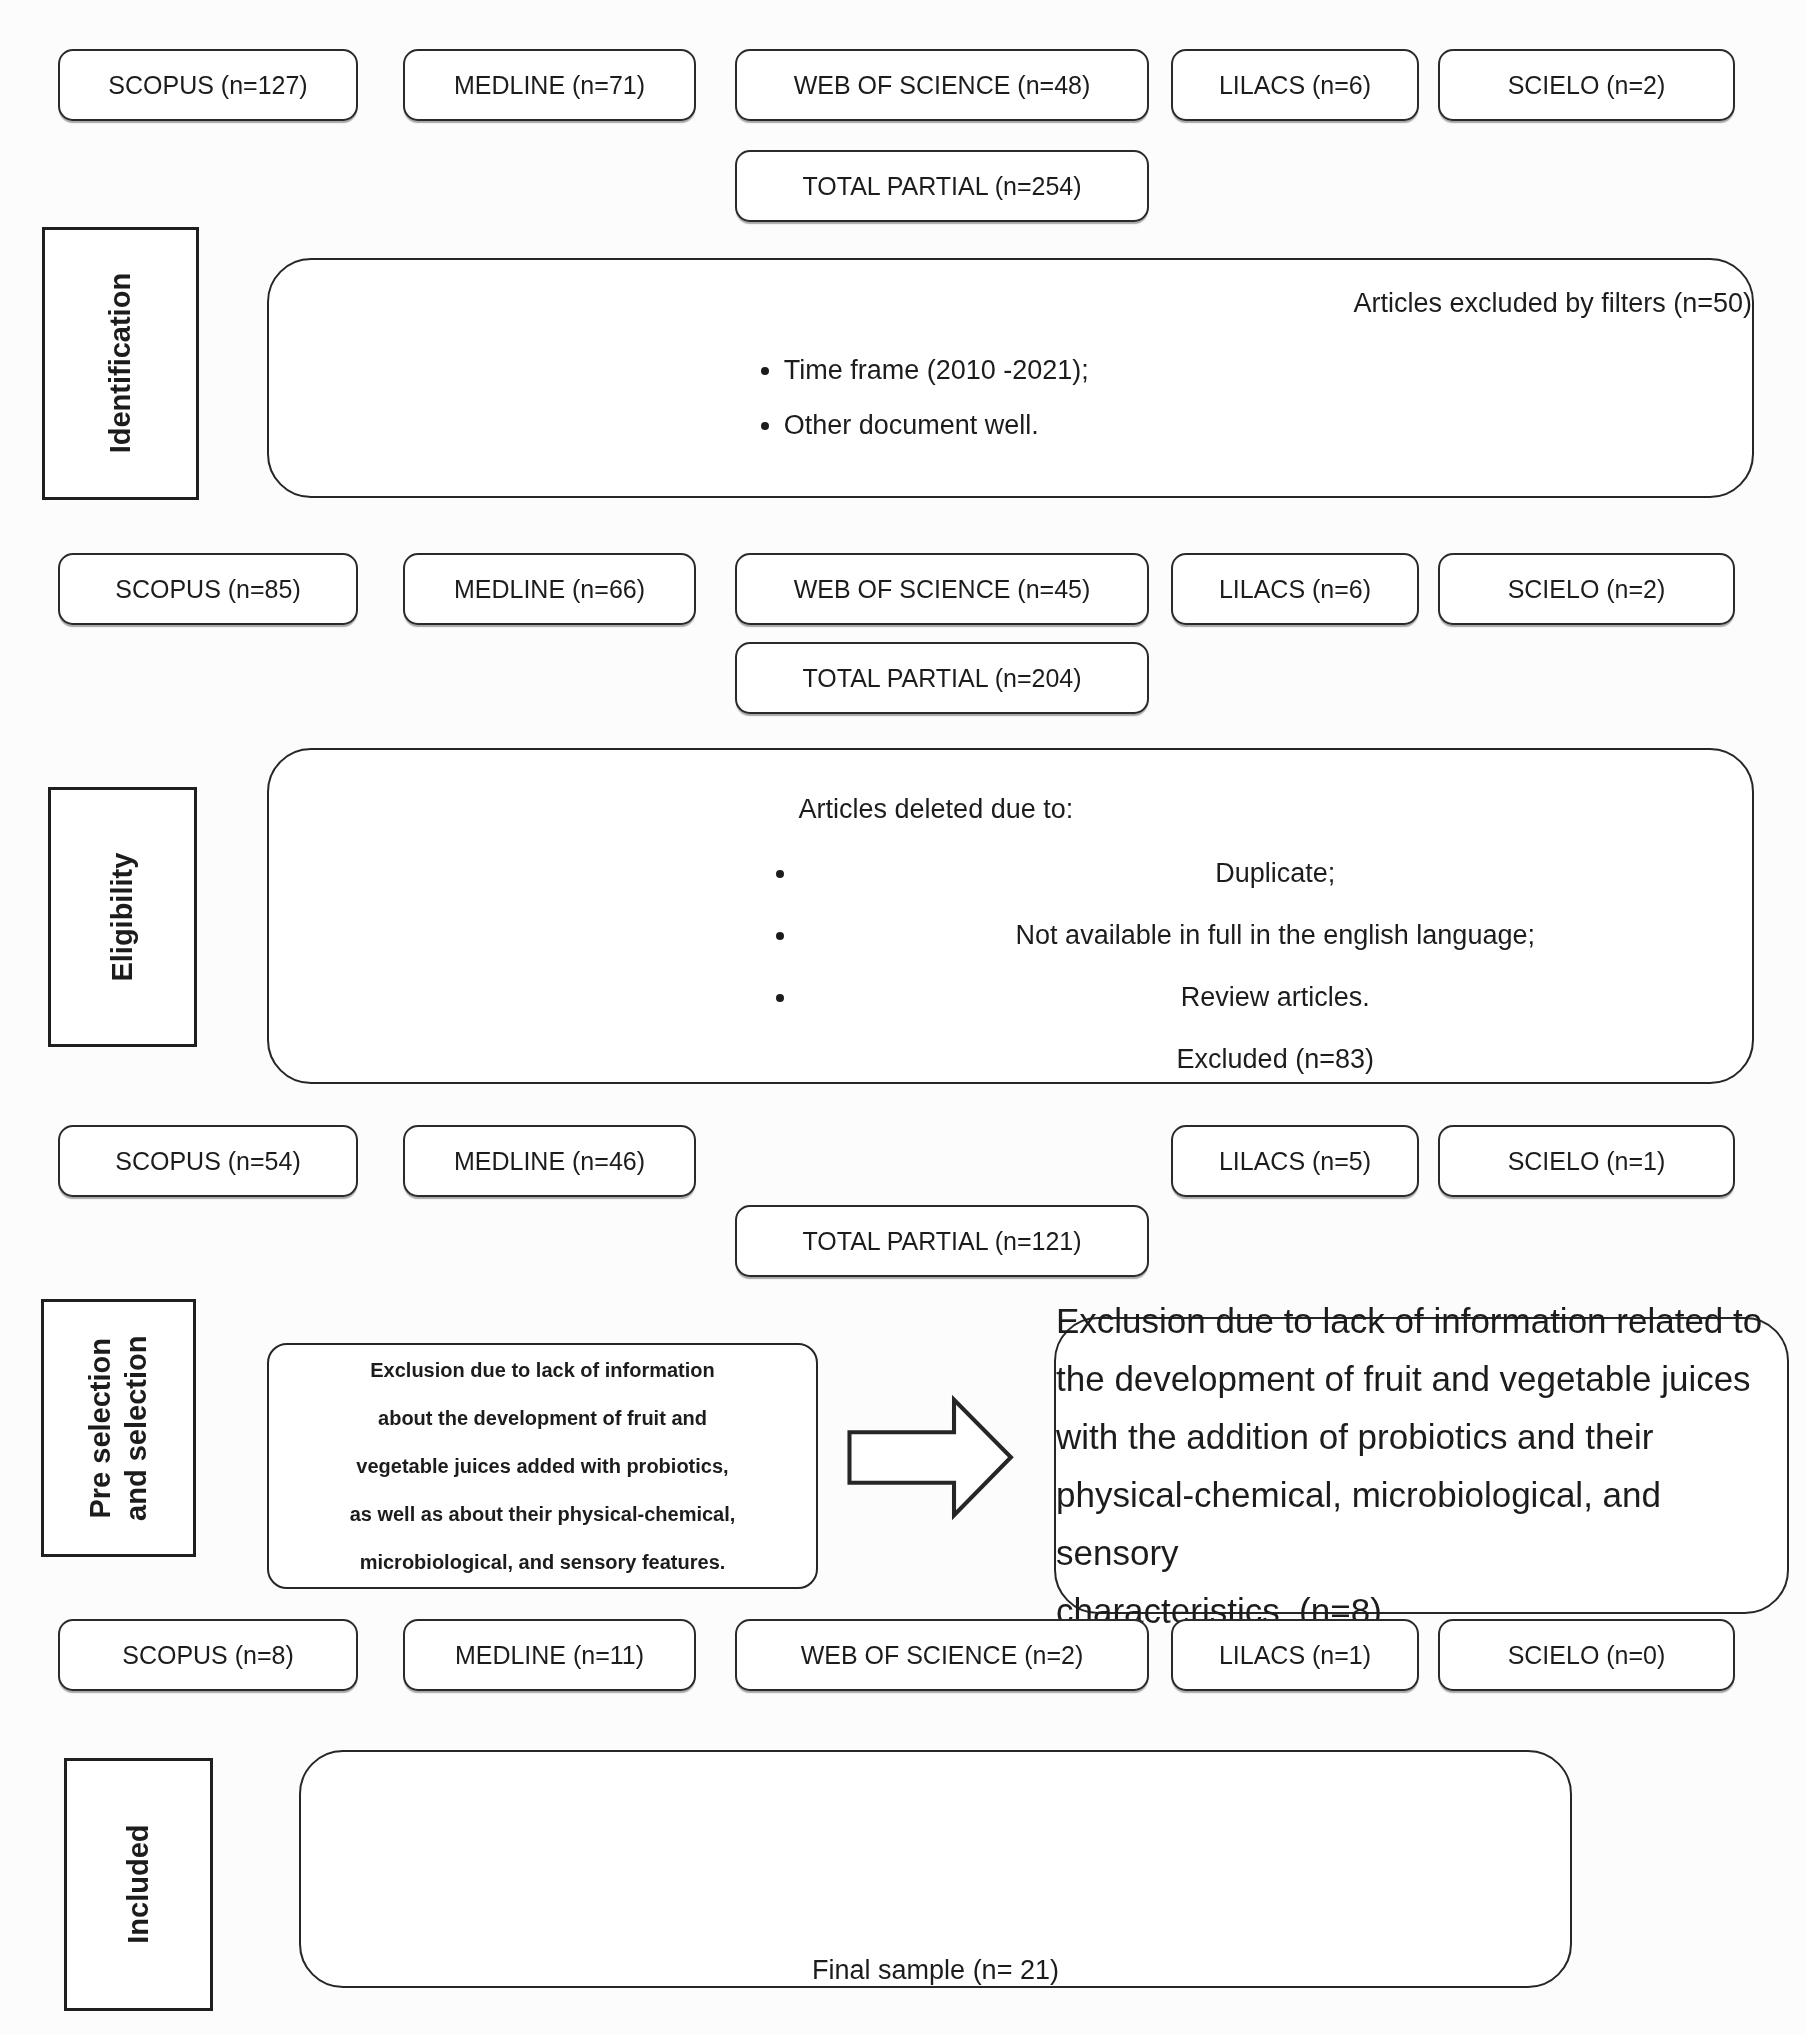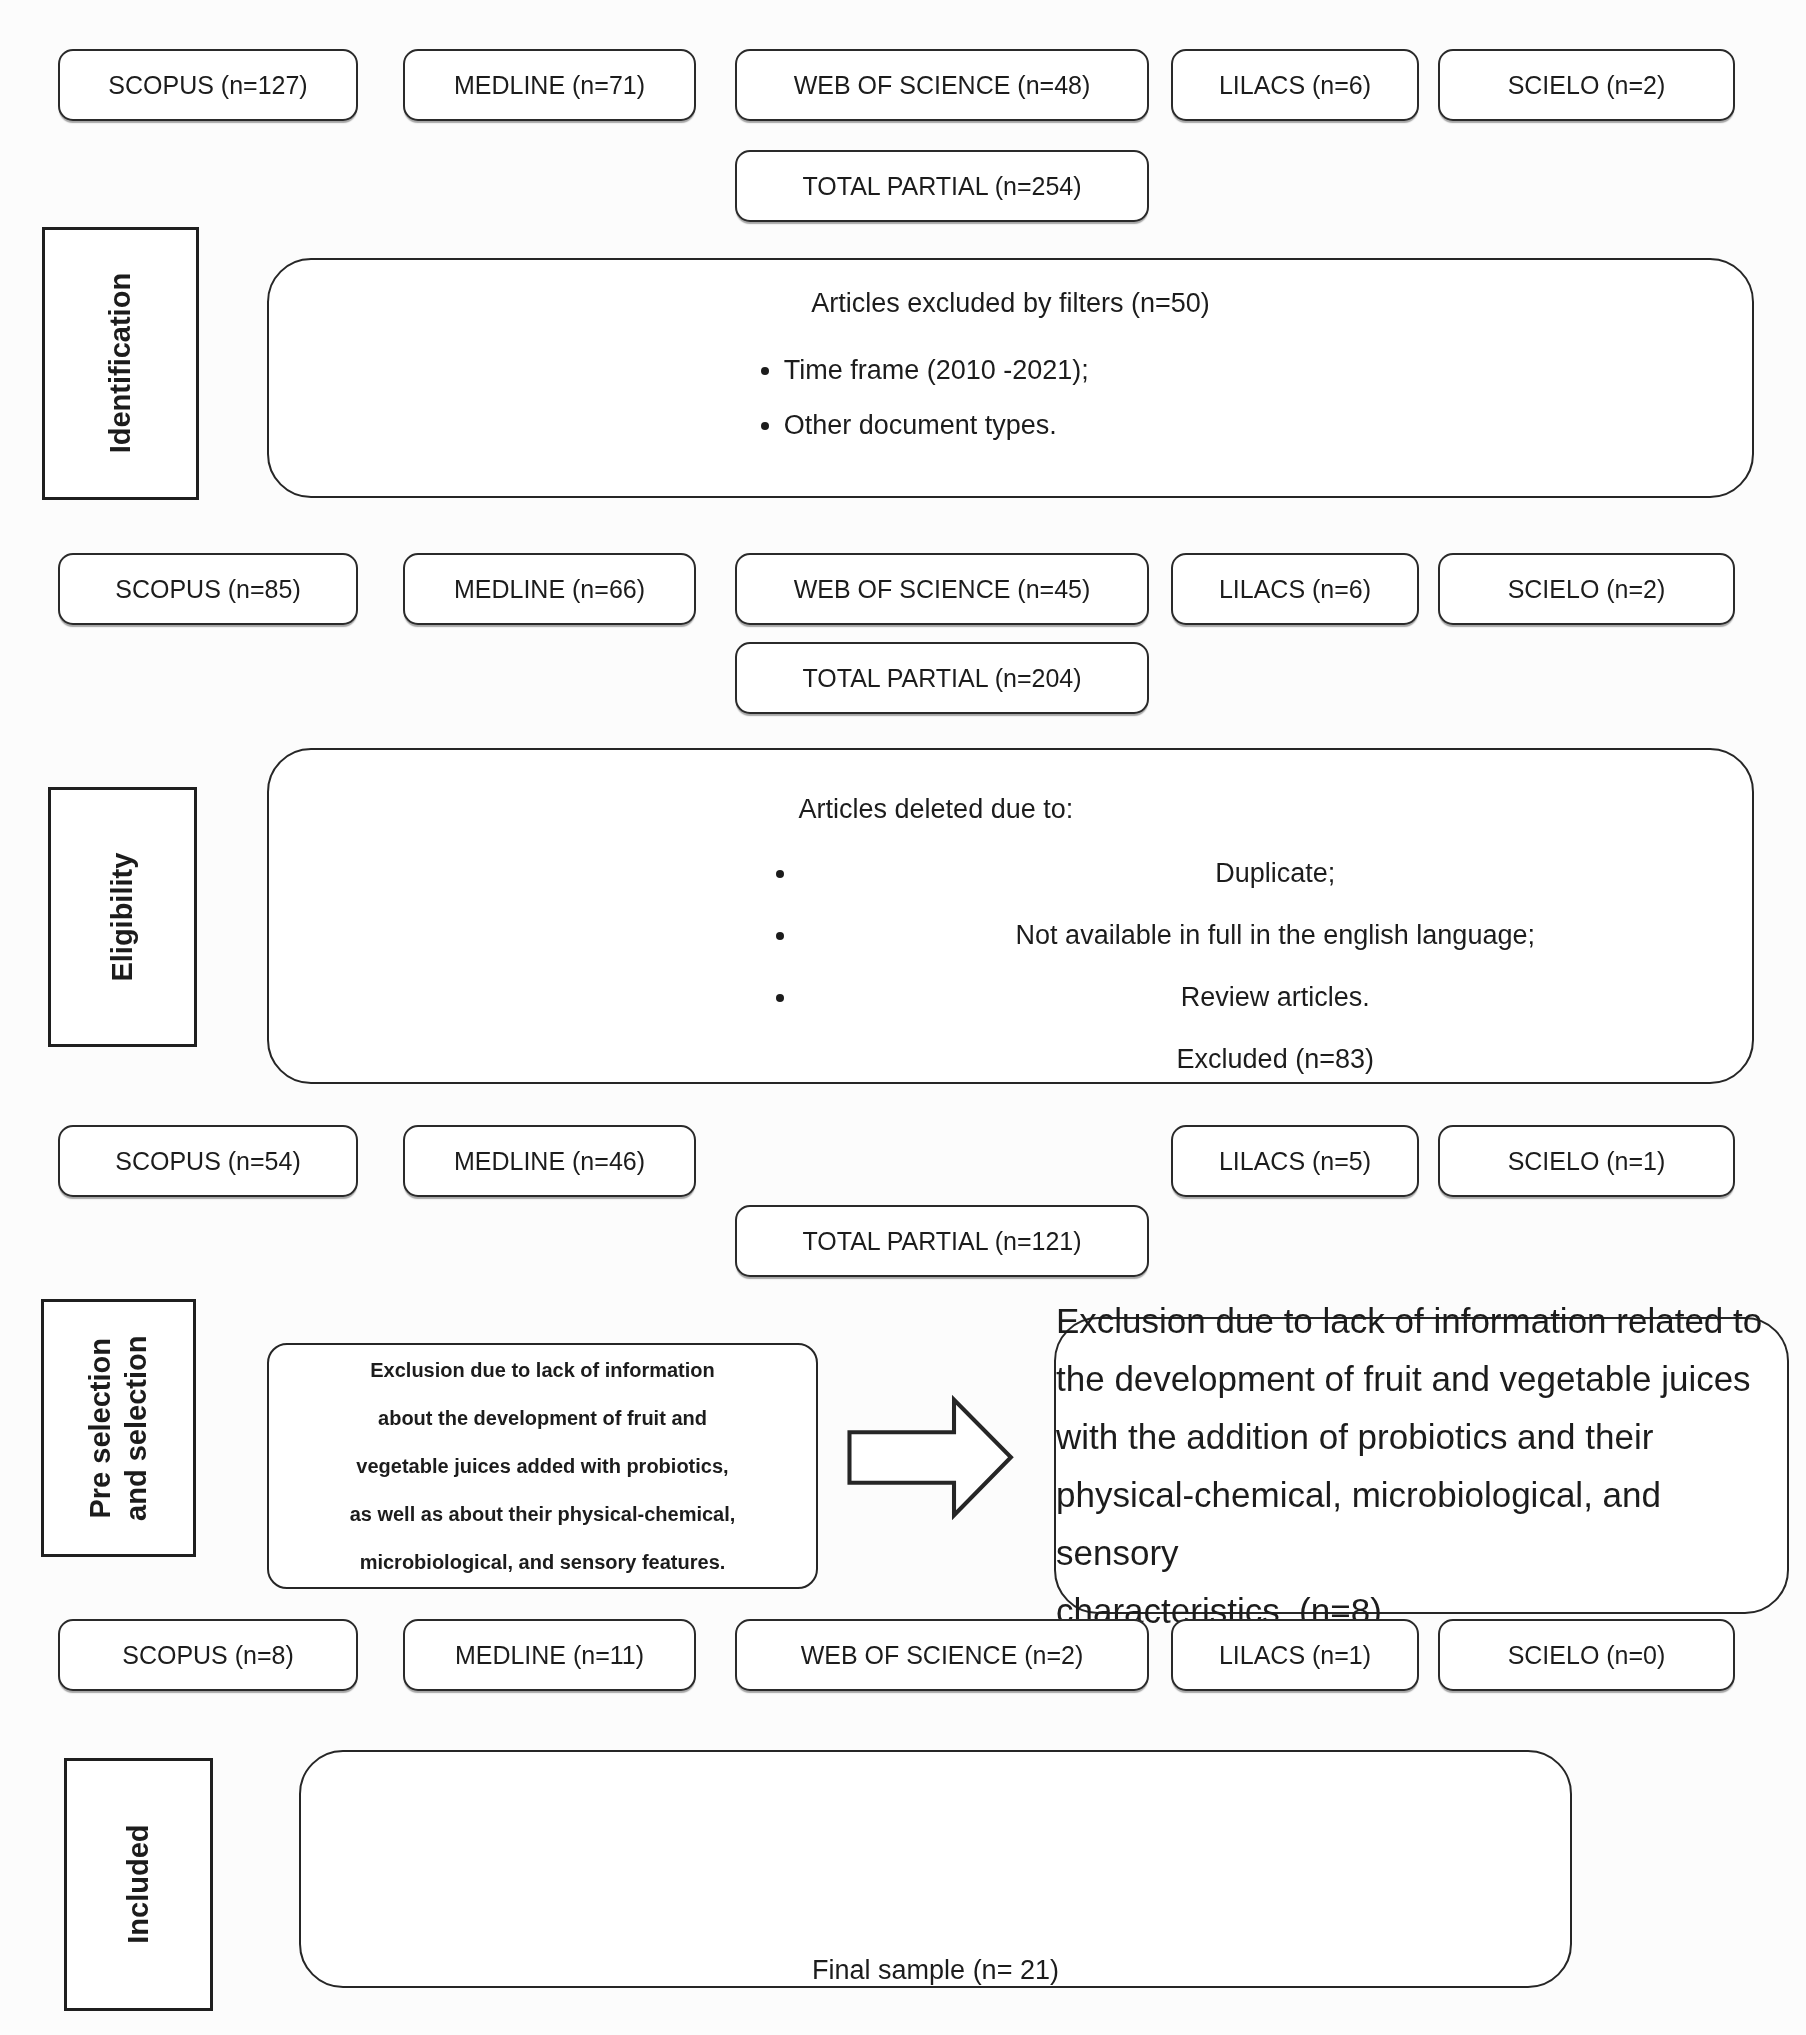--- a/index.html
+++ b/index.html
@@ -40,21 +40,21 @@
   #stage-eligibility{left:48px;top:787px;width:143px;height:254px;}
   #stage-preselection{left:41px;top:1299px;width:149px;height:252px;}
   #stage-included{left:64px;top:1758px;width:143px;height:247px;}
 
   
   .bigbox{
     position:absolute;border:2.9px solid #262626;border-radius:44px;background:#fff;
     font-size:27px;
   }
   #box-filters{left:267px;top:258px;width:1483px;height:236px;}
-  #box-filters .title{margin-top:28px;text-align:center;}
+  #box-filters .title{margin-top:28px;text-align:right;}
   #box-filters ul{margin:36px 0 0 31%;padding-left:55px;}
   #box-filters li{margin-bottom:24.4px;}
 
   #box-deleted{left:267px;top:748px;width:1483px;height:332px;}
   #box-deleted .inner{margin:44px 0 0 32%;}
   #box-deleted .title{margin-left:55px;margin-top:30px;}
   #box-deleted ul{margin:33px 0 0 0;padding-left:55px;text-align:center;}
   #box-deleted li{margin-bottom:31px;}
   #box-deleted li.no-bullet{list-style:none;margin-bottom:8px;}
 
@@ -104,21 +104,21 @@
     </div>
 
   <div class="stage" id="stage-identification">
     <span class="vtext">Identification</span>
   </div>
 
   <div class="bigbox" id="box-filters">
     <div class="title">Articles excluded by filters (n=50)</div>
     <ul>
       <li>Time frame (2010 -2021);</li>
-      <li>Other document types.</li>
+      <li>Other document well.</li>
     </ul>
   </div>
 
   <div class="dbbox c1 r2">
       <span>SCOPUS (n=85)</span>
     </div>
   <div class="dbbox c2 r2">
       <span>MEDLINE (n=66)</span>
     </div>
   <div class="dbbox c3 r2">

